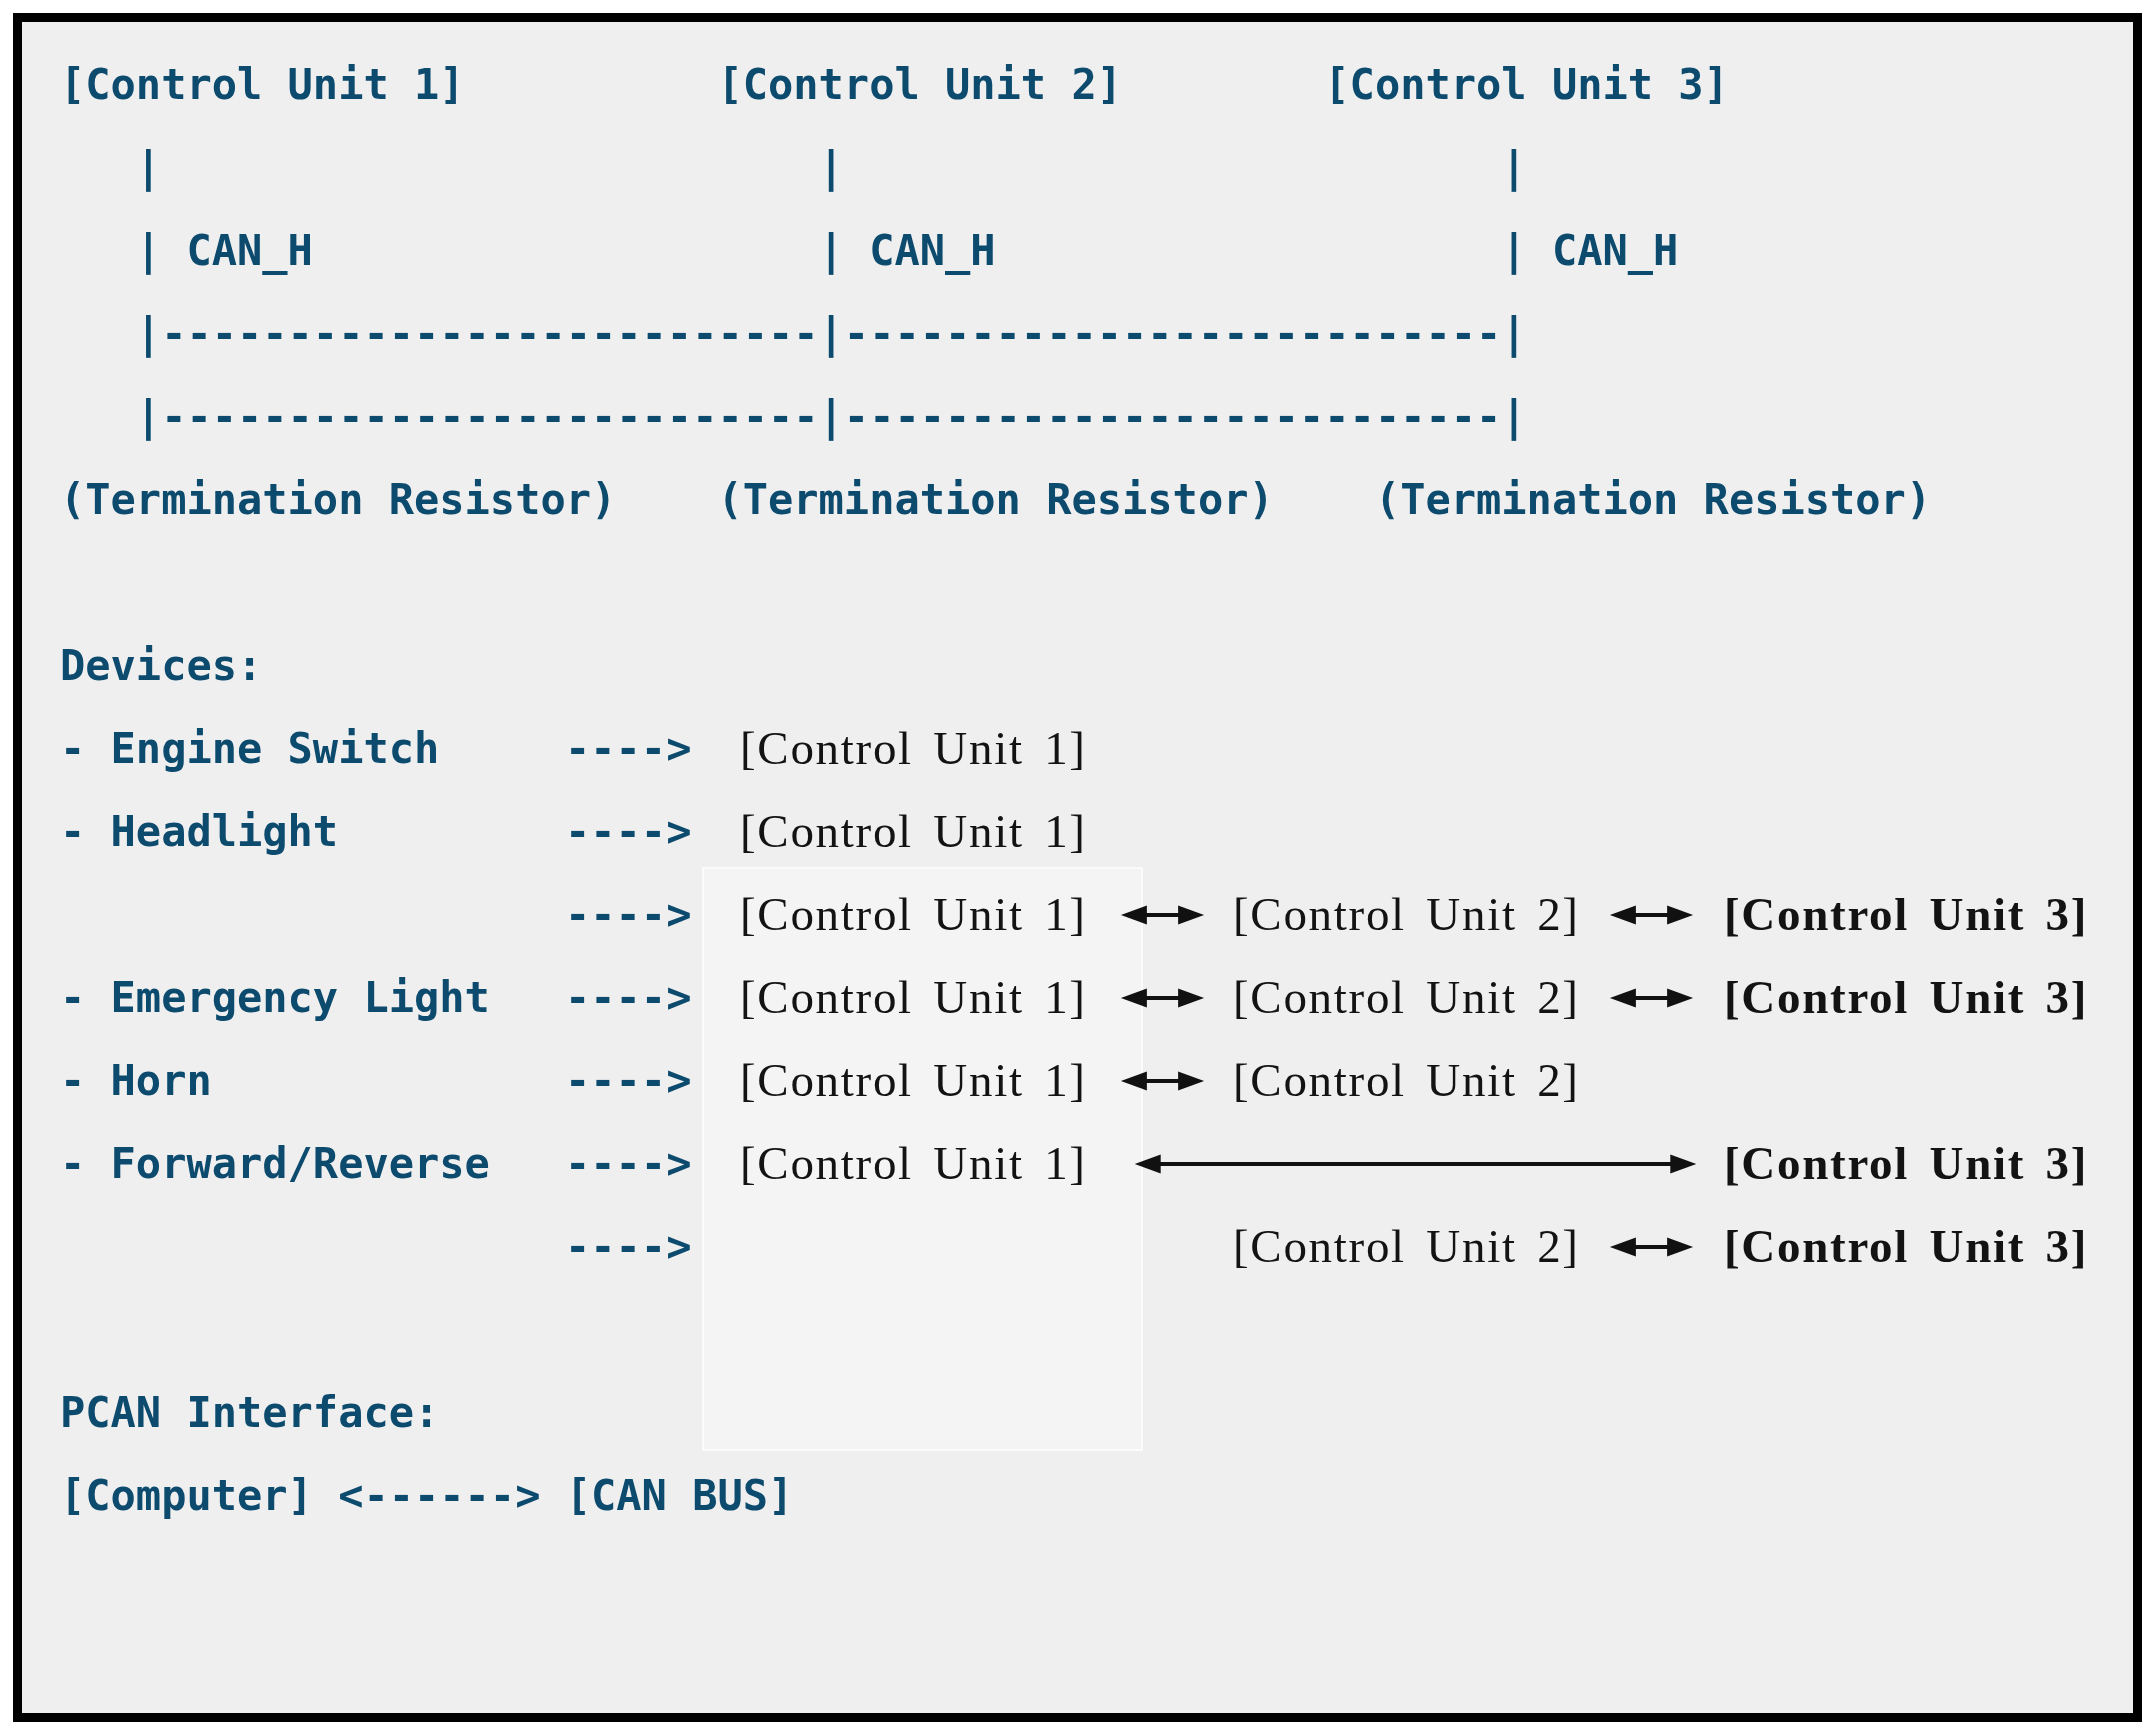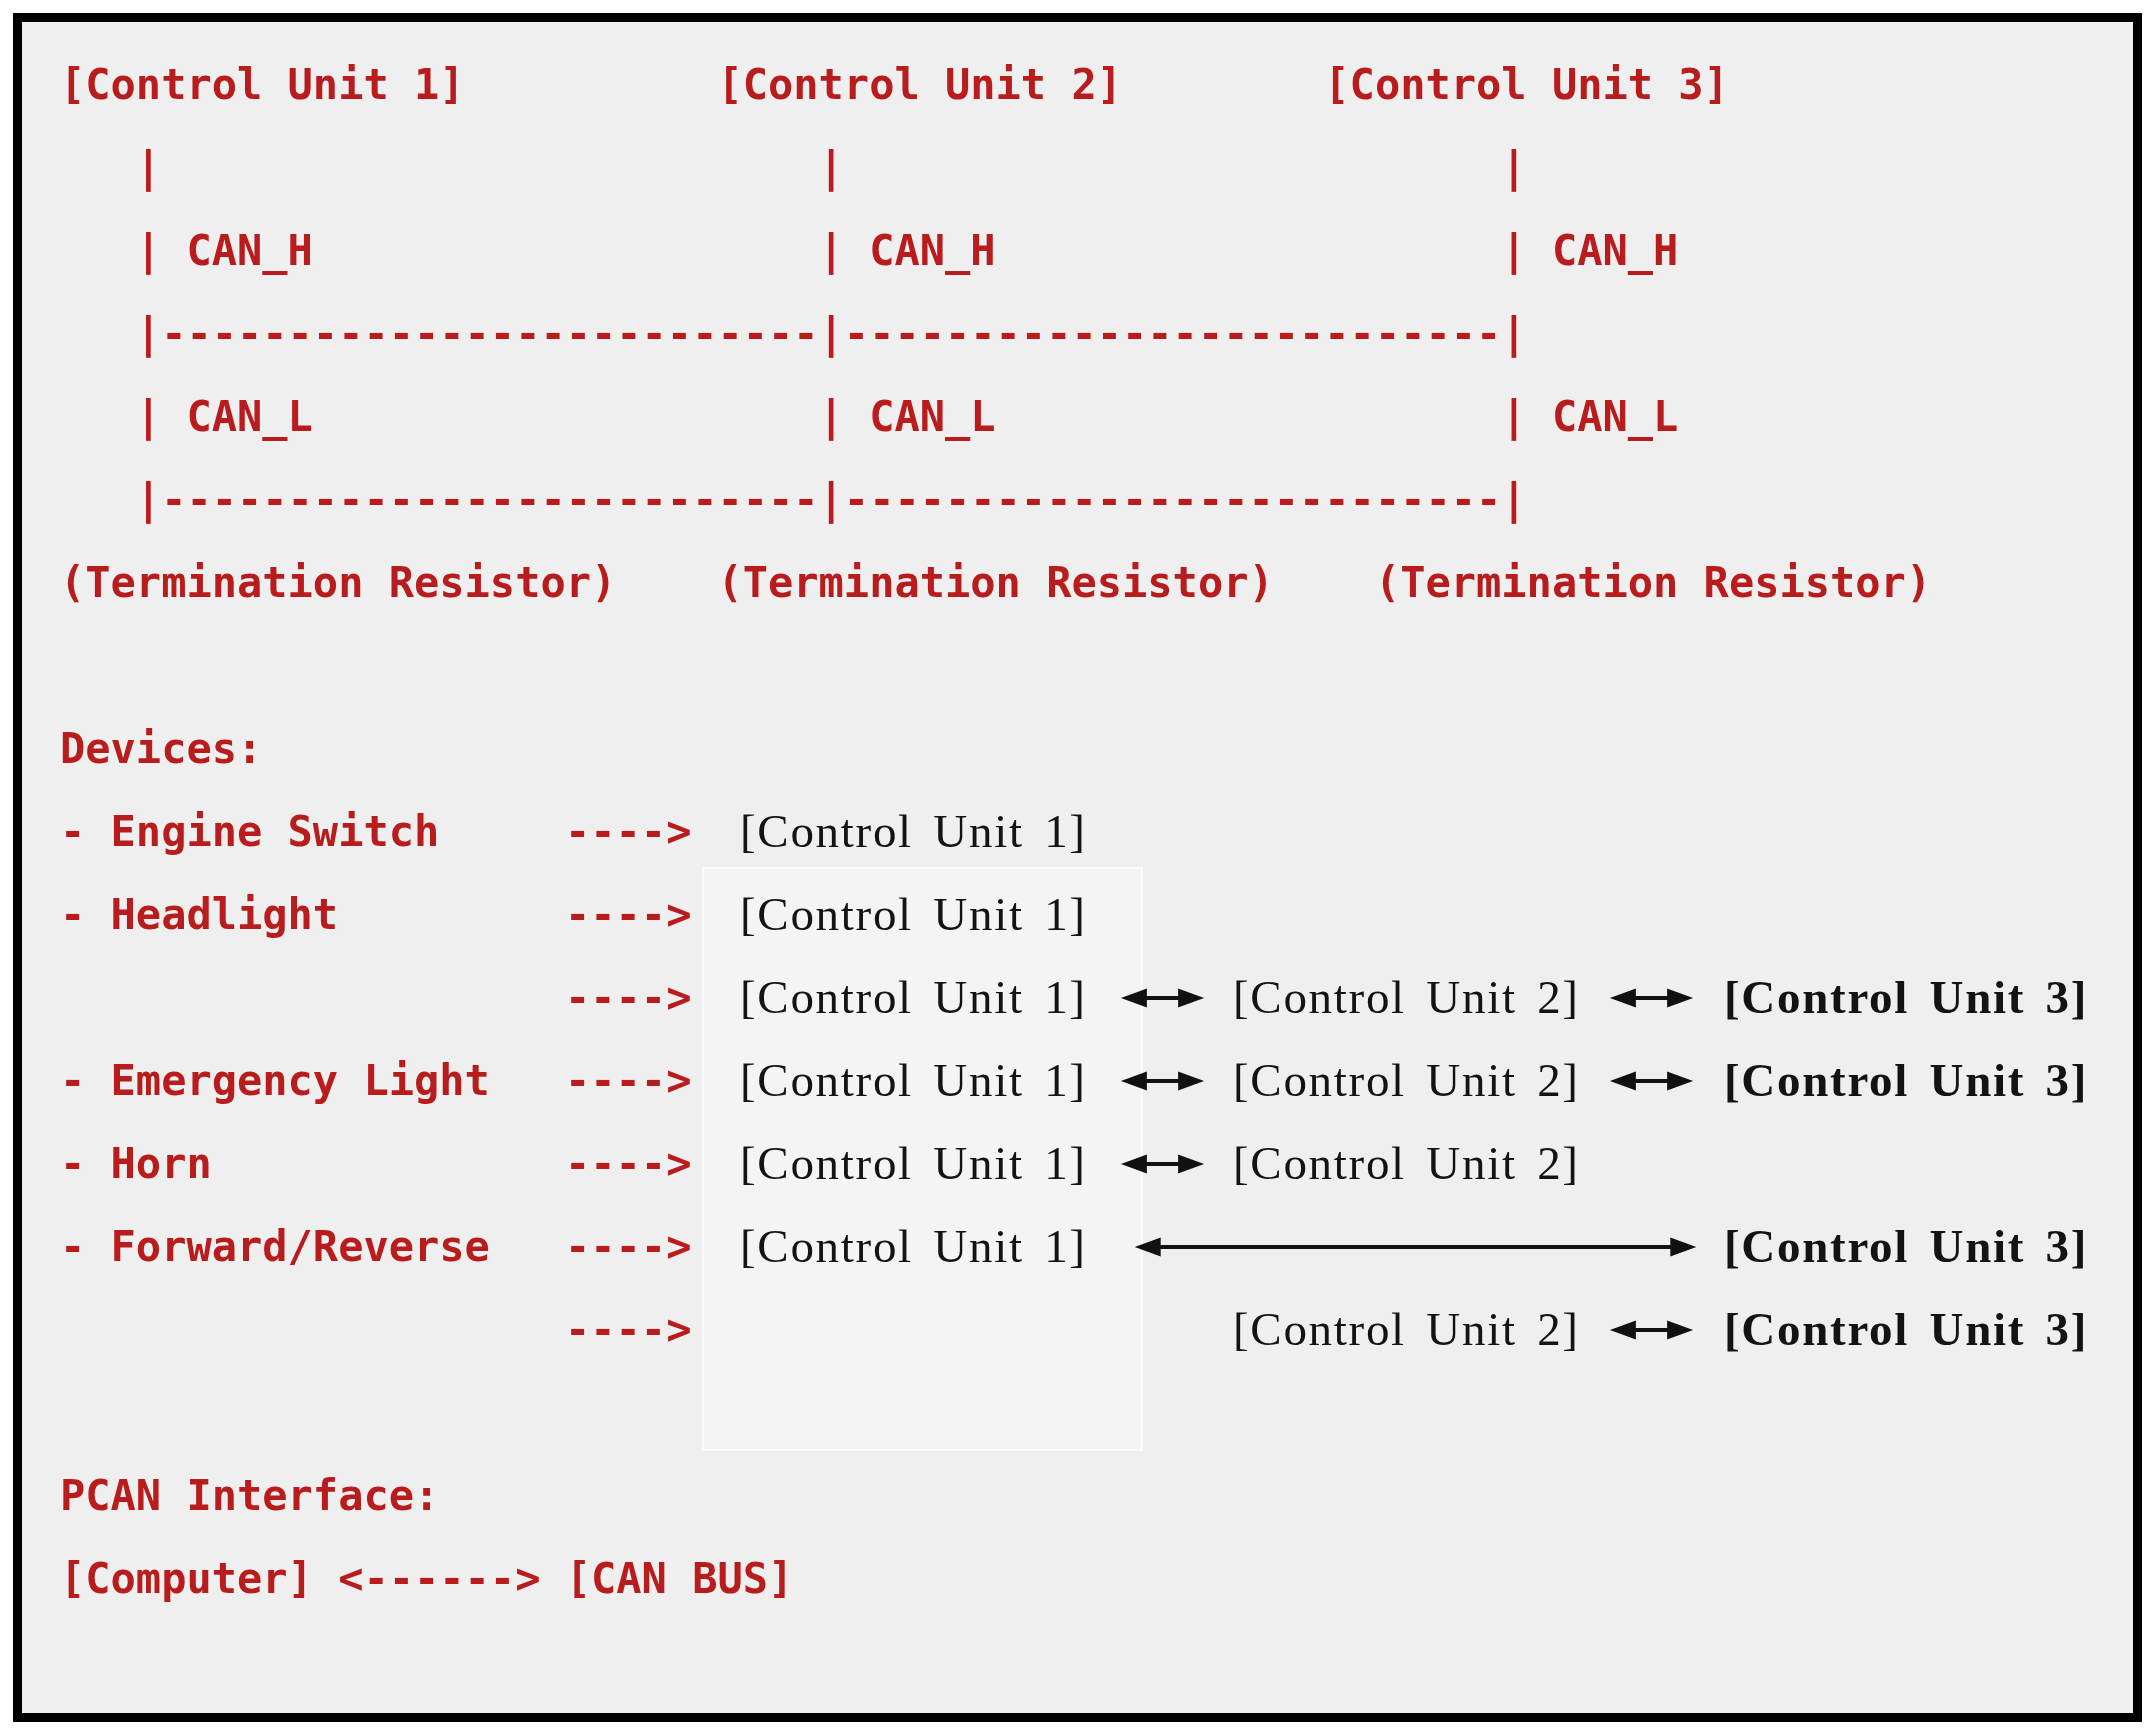--- a/index.html
+++ b/index.html
@@ -16,21 +16,21 @@
   }
   .line{
     position:relative;
     height:83px;
     line-height:83px;
   }
   .mono{
     font-family:"DejaVu Sans Mono",monospace;
     font-weight:bold;
     font-size:42px;
-    color:#b91c1c;
+    color:#0c4a6e;
     white-space:pre;
   }
   .ascii-line{white-space:pre;}
   .dev-name{position:absolute;left:0;top:0;}
   .dev-arrow{position:absolute;left:505px;top:0;}
   .unit-label{
     position:absolute;top:0;
     font-family:"Liberation Serif","DejaVu Serif",serif;
     font-size:47px;
     color:#131313;
@@ -62,21 +62,20 @@
 
 <div class="frame">
 
   <div class="highlight-box"></div>
 
   <div class="z">
     <div class="line mono ascii-line">[Control Unit 1]          [Control Unit 2]        [Control Unit 3]</div>
     <div class="line mono ascii-line">   |                          |                          |</div>
     <div class="line mono ascii-line">   | CAN_H                    | CAN_H                    | CAN_H</div>
     <div class="line mono ascii-line">   |--------------------------|--------------------------|</div>
-    <div class="line mono ascii-line">   | CAN_L                    | CAN_L                    | CAN_L</div>
     <div class="line mono ascii-line">   |--------------------------|--------------------------|</div>
     <div class="line mono ascii-line">(Termination Resistor)    (Termination Resistor)    (Termination Resistor)</div>
   </div>
 
   <div class="line"></div>
 
   <div class="line mono z">Devices:</div>
 
   <div class="line z">
     <span class="mono dev-name">- Engine Switch</span>

